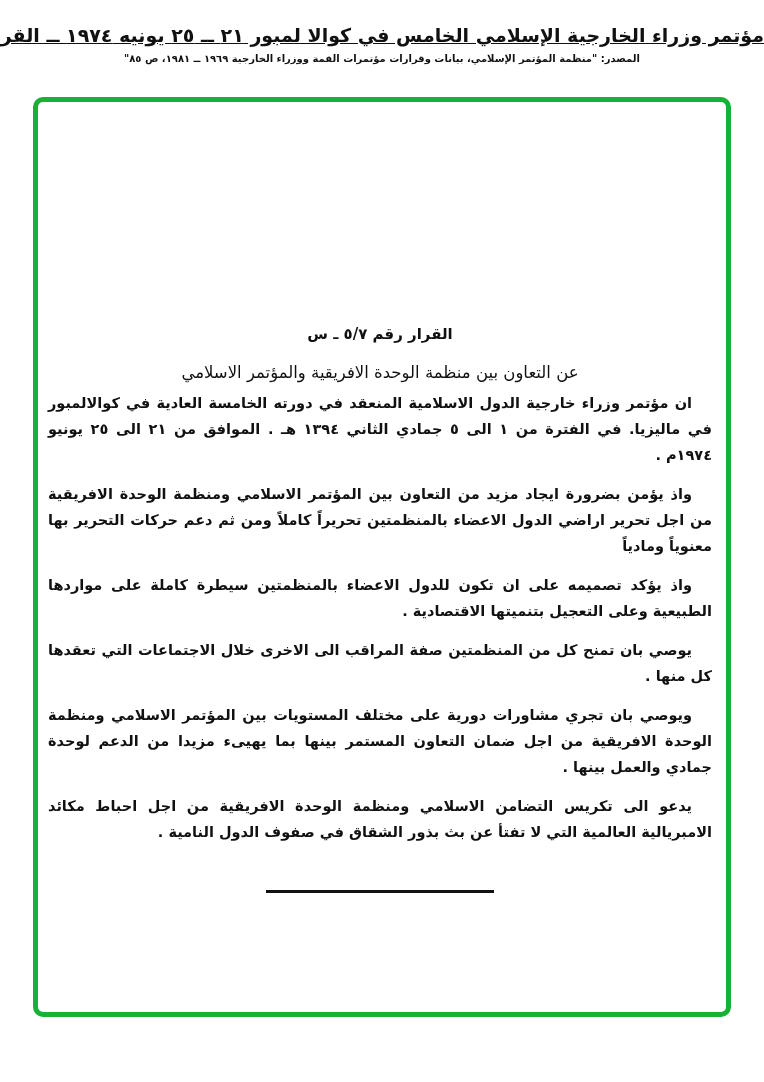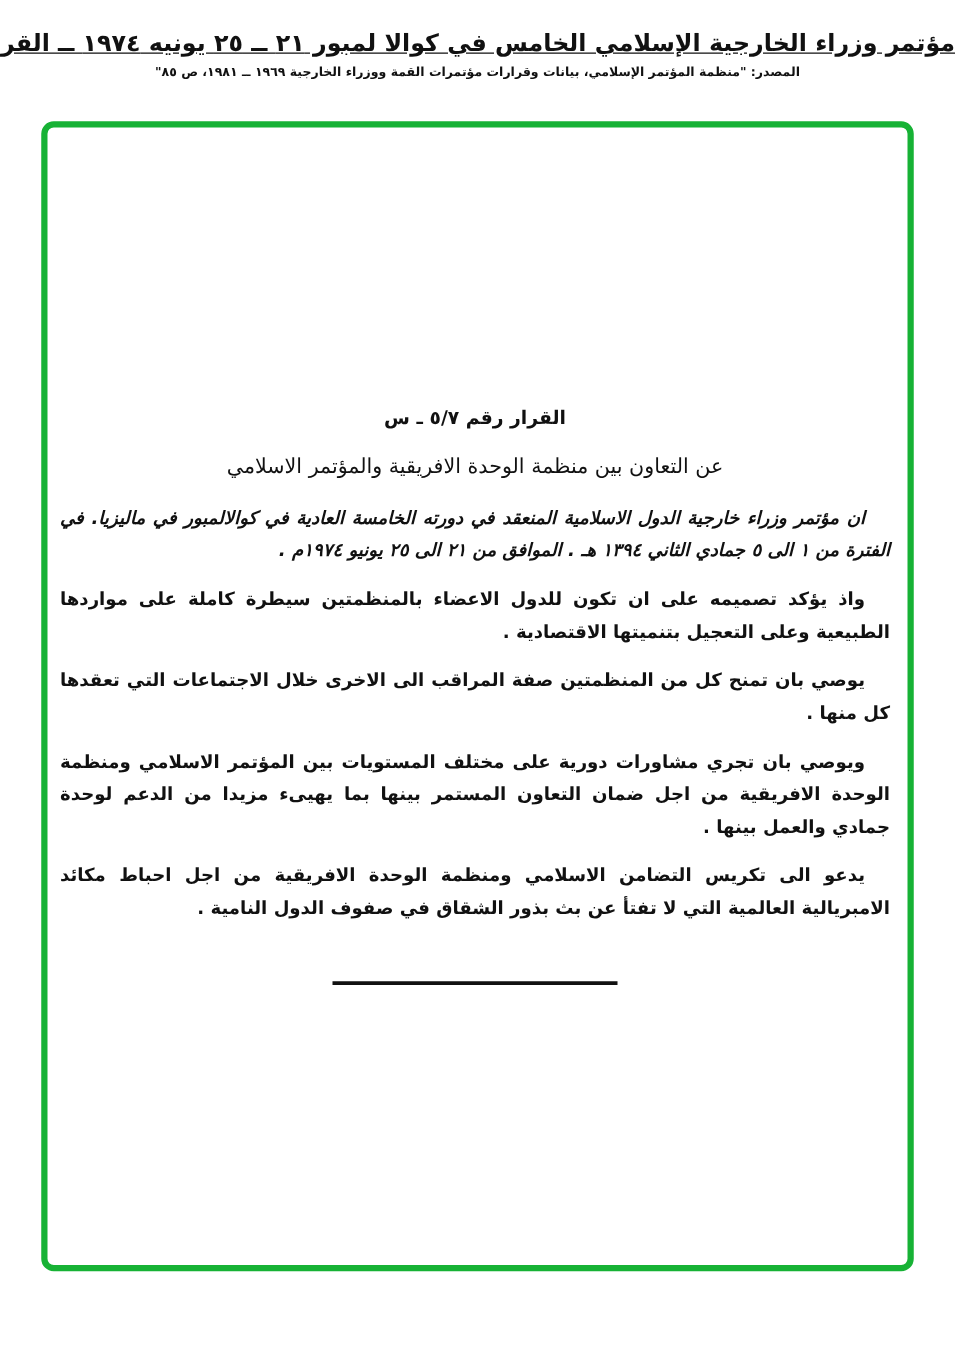--- a/index.html
+++ b/index.html
@@ -77,22 +77,21 @@
 
   .doc-content p {
     font-size: 14.5px;
     font-weight: bold;
     line-height: 26px;
     text-align: justify;
     text-indent: 20px;
     margin: 0 0 13px 0;
   }
   .doc-content p.first-par {
-    margin-top: 16px;
-    font-style: italic;
+    margin-top: 4px;
   }
 
   .divider {
     width: 228px;
     height: 3px;
     background: #111111;
     margin: 45px auto 0 auto;
   }
 </style>
 </head>
@@ -106,20 +105,21 @@
 <div class="doc-frame" style="border-color: rgb(23, 178, 53);">
   <div class="doc-content">
 
     <div class="res-number">القرار رقم ٥/٧ ـ س</div>
 
     <div class="doc-title">عن التعاون بين منظمة الوحدة الافريقية والمؤتمر الاسلامي</div>
 
     <p class="first-par">ان مؤتمر وزراء خارجية الدول الاسلامية المنعقد في دورته الخامسة العادية في كوالالمبور في ماليزيا. في الفترة من ١ الى ٥ جمادي الثاني ١٣٩٤ هـ . الموافق من ٢١ الى ٢٥ يونيو ١٩٧٤م .</p>
 
 
+    <p>واذ يؤمن بضرورة ايجاد مزيد من التعاون بين المؤتمر الاسلامي ومنظمة الوحدة الافريقية من اجل تحرير اراضي الدول الاعضاء بالمنظمتين تحريراً كاملاً ومن ثم دعم حركات التحرير بها معنوياً ومادياً</p>
 
     <p>واذ يؤكد تصميمه على ان تكون للدول الاعضاء بالمنظمتين سيطرة كاملة على مواردها الطبيعية وعلى التعجيل بتنميتها الاقتصادية .</p>
 
     <p>يوصي بان تمنح كل من المنظمتين صفة المراقب الى الاخرى خلال الاجتماعات التي تعقدها كل منها .</p>
 
     <p>ويوصي بان تجري مشاورات دورية على مختلف المستويات بين المؤتمر الاسلامي ومنظمة الوحدة الافريقية من اجل ضمان التعاون المستمر بينها بما يهيىء مزيدا من الدعم لوحدة جمادي والعمل بينها .</p>
 
     <p>يدعو الى تكريس التضامن الاسلامي ومنظمة الوحدة الافريقية من اجل احباط مكائد الامبريالية العالمية التي لا تفتأ عن بث بذور الشقاق في صفوف الدول النامية .</p>
 
     <div class="divider"></div>

